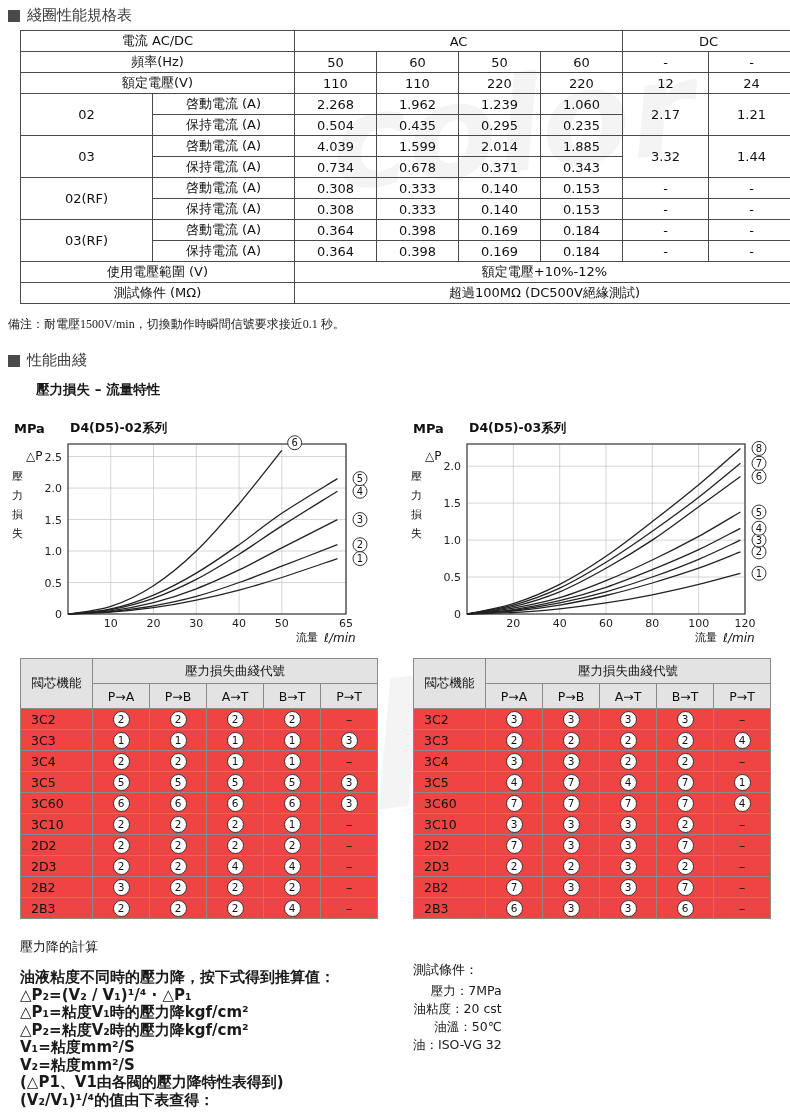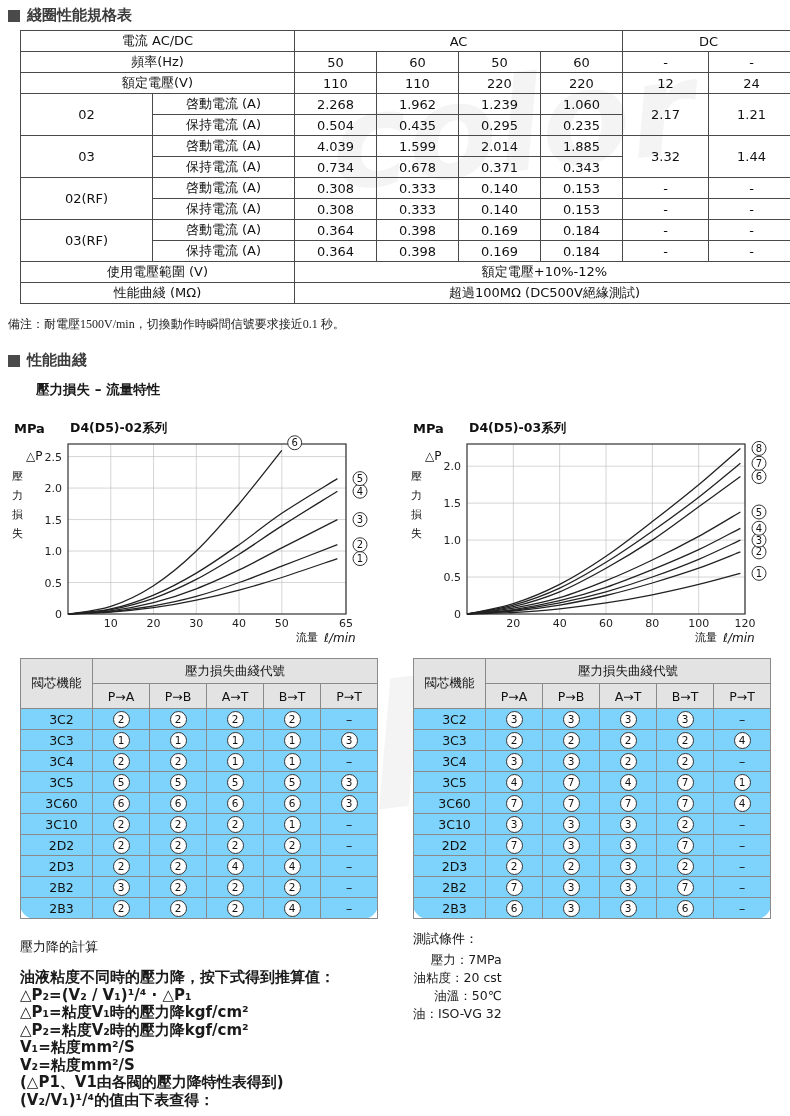--- a/index.html
+++ b/index.html
@@ -3,21 +3,21 @@
 <meta charset="utf-8">
 <style>
   html,body{margin:0;padding:0;background:#fff;}
   .page{position:relative;width:790px;height:1116px;background:#fff;overflow:hidden;
         font-family:"DejaVu Sans","Liberation Sans",sans-serif;color:#111;}
   .wm{position:absolute;z-index:0;font-style:italic;font-weight:bold;color:rgba(120,120,120,0.08);
       pointer-events:none;white-space:nowrap;}
   .wm1{left:330px;top:50px;font-size:130px;transform:rotate(-6deg);}
   .wm2{left:150px;top:650px;font-size:170px;transform:rotate(-6deg);}
   .z{position:absolute;z-index:1;}
-  .sec-title{display:flex;align-items:center;gap:7px;font-size:15px;font-weight:bold;color:#3c3c3c;}
+  .sec-title{display:flex;align-items:center;gap:7px;font-size:15px;font-weight:normal;color:#3c3c3c;}
   .bullet{width:12px;height:12px;background:#4a4a4a;display:inline-block;}
   #t1{left:8px;top:6px;}
   #t2{left:8px;top:351px;}
   .sub-title{left:36px;top:381px;font-size:13.5px;color:#1a1a1a;font-weight:bold;}
   
   table.spec{position:absolute;z-index:1;left:20px;top:30px;width:774px;border-collapse:collapse;table-layout:fixed;}
   table.spec td{border:1px solid #4a4a4a;text-align:center;font-size:13px;height:20px;padding:0 2px;
                 background:transparent;color:#111;}
   .note{left:8px;top:316px;font-size:12px;color:#222;font-family:Liberation Serif, serif;}
   
@@ -29,34 +29,34 @@
   .tick{font-size:11px;fill:#222;text-anchor:middle;}
   .end{text-anchor:end;}
   .bold13{font-size:13px;font-weight:bold;fill:#111;}
   .bold12{font-size:12.5px;font-weight:bold;fill:#111;}
   .lab12{font-size:12px;fill:#111;}
   .lab11{font-size:11px;fill:#111;}
   .lab12i{font-size:12px;font-style:italic;fill:#111;}
   .clab{fill:#fff;stroke:#333;stroke-width:1;}
   .clabt{font-size:10px;fill:#111;text-anchor:middle;}
   
-  table.ctab{position:absolute;z-index:1;top:658px;width:357px;border-collapse:collapse;table-layout:fixed;background:#7dd3fc;border-radius:15px;}
+  table.ctab{position:absolute;z-index:1;top:658px;width:357px;border-collapse:collapse;table-layout:fixed;background:#ef4444;}
   table.ctab td{border:1px solid #8a8a8a;text-align:center;font-size:12.5px;height:20px;padding:0;color:#111;}
   table.ctab td.hd{background:#e3e3e3;height:24px;}
-  table.ctab td.name{text-align:center;padding-left:10px;margin-top:8px;}
+  table.ctab td.name{text-align:left;padding-left:10px;margin-top:8px;}
   #curve-table-0{left:20px;}
   #curve-table-1{left:413px;}
   .circ{display:inline-block;width:15px;height:15px;line-height:14px;border:1px solid #333;border-radius:50%;
         font-size:10.5px;text-align:center;vertical-align:middle;background:#fff;}
   
   .blk-title{font-size:13px;color:#111;}
   #pd{left:20px;top:938px;}
   #pd .blk-title{margin-bottom:13px;}
   #tc{left:413px;top:930px;}
-  #tc .blk-title{margin-bottom:3px;}
+  #tc .blk-title{margin-bottom:3px;margin-top:31px;}
   .tline{font-size:15px;line-height:17.5px;color:#1a1a1a;font-weight:bold;}
   .tline2{font-size:12.5px;line-height:18px;color:#1a1a1a;text-align:right;}
 </style>
 </head>
 <body>
 
 <div class="page">
 
   <div class="wm wm1">color</div>
   <div class="wm wm2">color</div>
@@ -171,21 +171,21 @@
           <td>0.169</td>
           <td>0.184</td>
           <td>-</td>
           <td>-</td>
         </tr>
         <tr>
           <td colspan="2">使用電壓範圍 (V)</td>
           <td colspan="6">額定電壓+10%-12%</td>
         </tr>
         <tr>
-          <td colspan="2">性能曲綫 (MΩ)</td>
+          <td colspan="2">測試條件 (MΩ)</td>
           <td colspan="6">超過100MΩ (DC500V絕緣測試)</td>
         </tr>
       </tbody>
   </table>
 
   <div class="note z">備注：耐電壓1500V/min，切換動作時瞬間信號要求接近0.1 秒。</div>
 
   <div class="sec-title z" id="t2">
     <span class="bullet"></span>
     <span>性能曲綫</span>

